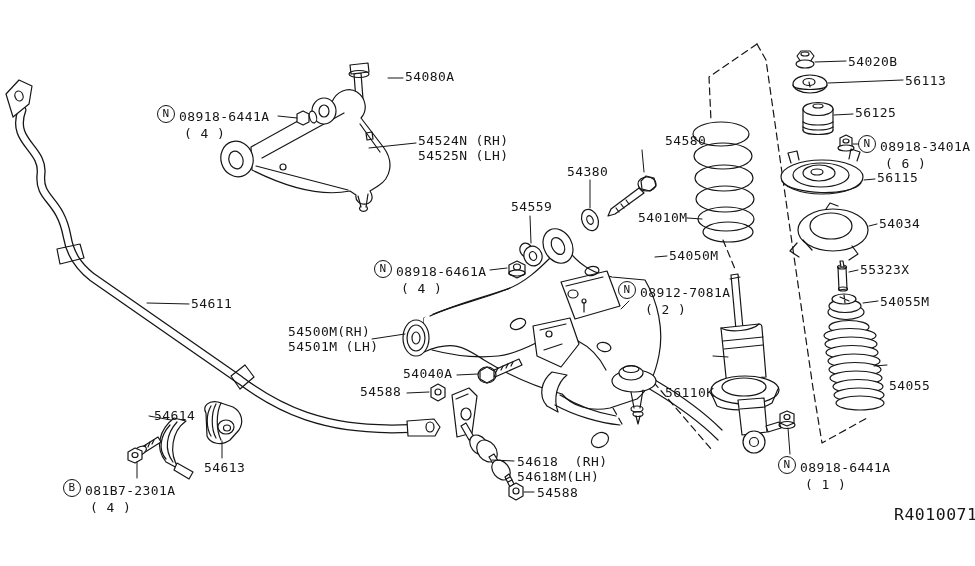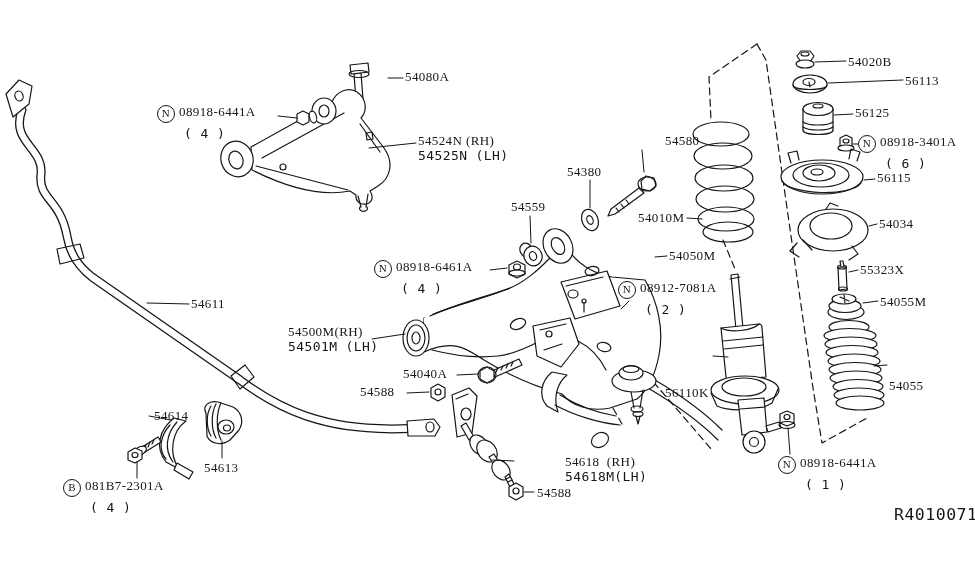--- a/index.html
+++ b/index.html
@@ -2,21 +2,21 @@
 <html><head>
 <meta charset="utf-8">
 <style>
   html,body{margin:0;padding:0;background:#fff;}
   .stage{position:relative;width:975px;height:566px;background:#ffffff;overflow:hidden;
          font-family:"DejaVu Sans Mono","Liberation Mono",monospace;}
   .stage svg{position:absolute;left:0;top:0;}
   #labels{position:absolute;left:0;top:0;width:100%;height:100%;}
   .part-label{position:absolute;color:#161616;font-size:13px;line-height:13px;
               letter-spacing:0.4px;white-space:pre;}
-  .part-label .row{display:flex;align-items:flex-start;font-family:Liberation Serif, serif;}
+  .part-label .row{display:flex;align-items:flex-end;}
   .circ{box-sizing:border-box;flex:none;width:18px;height:18px;border:1.4px solid #161616;
         border-radius:50%;font-size:11px;line-height:15px;text-align:center;margin-right:4px;}
   .l2{margin-top:2px;}
   .qty{margin-top:4px;}
   .qty.ind{margin-left:27px;}
   .ref-code{position:absolute;color:#161616;font-size:16.5px;letter-spacing:0.5px;}
 </style>
 </head>
 <body>
 
@@ -283,21 +283,21 @@
       <div class="part-label" style="left: 669px; top: 249px;"><div class="row"><span>54050M</span></div></div>
       <div class="part-label" style="left: 374px; top: 260px;"><div class="row"><span class="circ">N</span><span>08918-6461A</span></div><div class="qty ind">( 4 )</div></div>
       <div class="part-label" style="left: 618px; top: 281px;"><div class="row"><span class="circ">N</span><span>08912-7081A</span></div><div class="qty ind">( 2 )</div></div>
       <div class="part-label" style="left: 191px; top: 297px;"><div class="row"><span>54611</span></div></div>
       <div class="part-label" style="left: 288px; top: 325px;"><div class="row"><span>54500M(RH)</span></div><div class="l2">54501M (LH)</div></div>
       <div class="part-label" style="left: 403px; top: 367px;"><div class="row"><span>54040A</span></div></div>
       <div class="part-label" style="left: 360px; top: 385px;"><div class="row"><span>54588</span></div></div>
       <div class="part-label" style="left: 106px; top: 409px; margin-left: 48px;"><div class="row"><span>54614</span></div></div>
       <div class="part-label" style="left: 204px; top: 461px;"><div class="row"><span>54613</span></div></div>
       <div class="part-label" style="left: 63px; top: 479px;"><div class="row"><span class="circ">B</span><span>081B7-2301A</span></div><div class="qty ind">( 4 )</div></div>
-      <div class="part-label" style="left: 517px; top: 455px; margin-left: 48px;"><div class="row"><span>54618  (RH)</span></div><div class="l2">54618M(LH)</div></div>
+      <div class="part-label" style="left: 517px; top: 455px;"><div class="row"><span>54618  (RH)</span></div><div class="l2">54618M(LH)</div></div>
       <div class="part-label" style="left: 537px; top: 486px;"><div class="row"><span>54588</span></div></div>
       <div class="part-label" style="left: 665px; top: 349px; margin-top: 37px;"><div class="row"><span>56110K</span></div></div>
       <div class="part-label" style="left: 889px; top: 359px; margin-top: 20px;"><div class="row"><span>54055</span></div></div>
       <div class="part-label" style="left: 778px; top: 456px;"><div class="row"><span class="circ">N</span><span>08918-6441A</span></div><div class="qty ind">( 1 )</div></div>
       <div class="part-label" style="left: 848px; top: 55px;"><div class="row"><span>54020B</span></div></div>
       <div class="part-label" style="left: 905px; top: 74px;"><div class="row"><span>56113</span></div></div>
       <div class="part-label" style="left: 855px; top: 106px;"><div class="row"><span>56125</span></div></div>
       <div class="part-label" style="left: 858px; top: 135px;"><div class="row"><span class="circ">N</span><span>08918-3401A</span></div><div class="qty ind">( 6 )</div></div>
       <div class="part-label" style="left: 877px; top: 171px;"><div class="row"><span>56115</span></div></div>
       <div class="part-label" style="left: 879px; top: 217px;"><div class="row"><span>54034</span></div></div>

